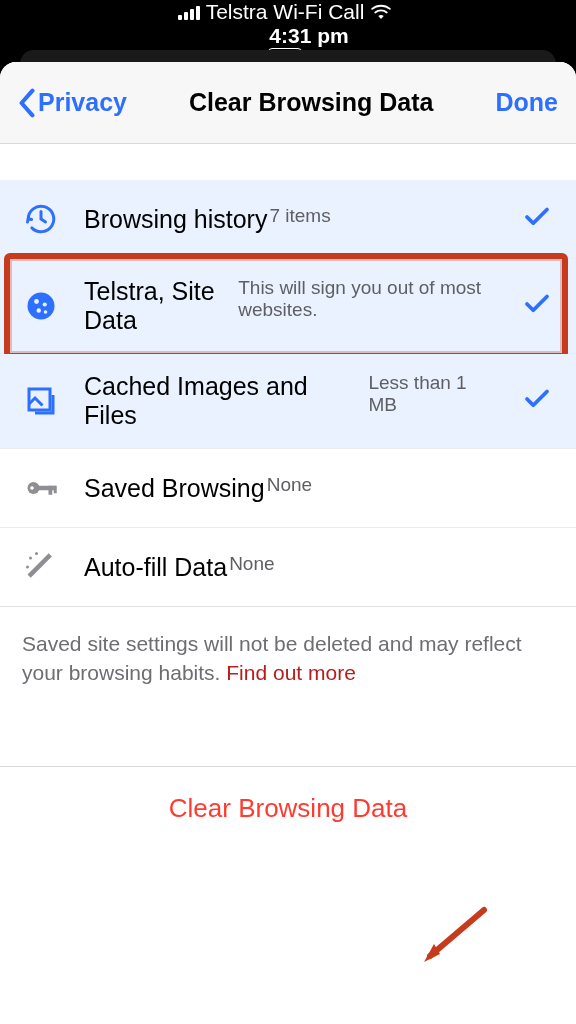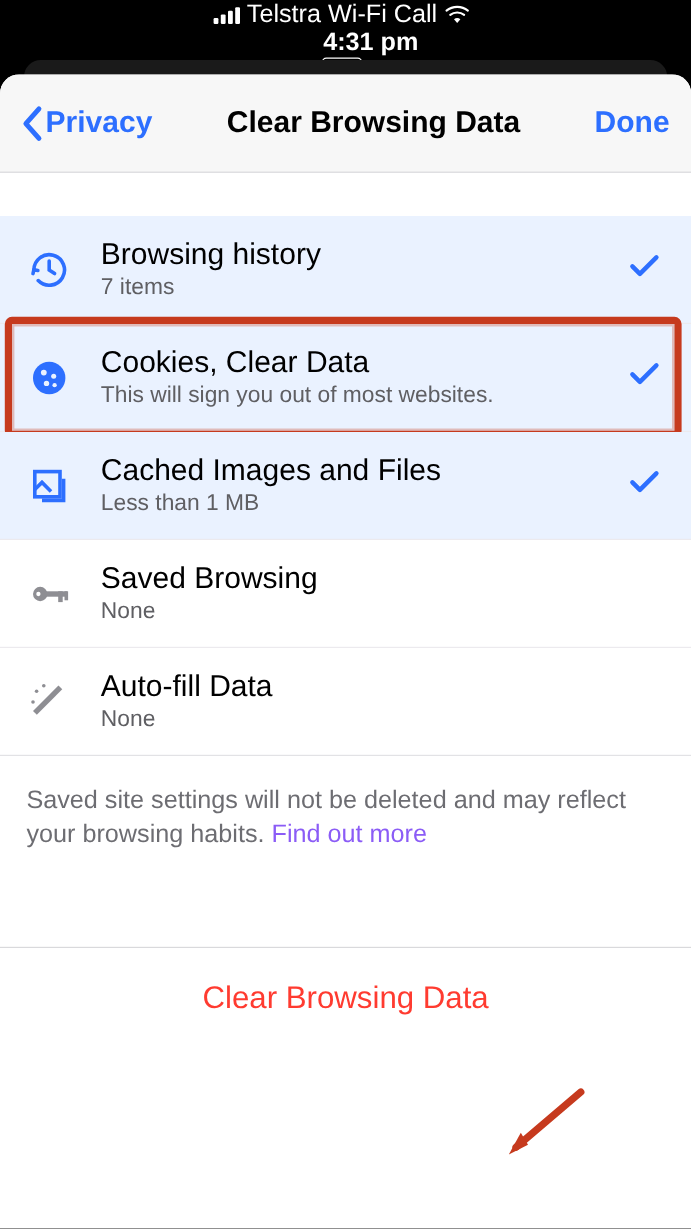--- a/index.html
+++ b/index.html
@@ -30,31 +30,31 @@
   .content{flex:1;overflow:auto;}
   .row { display:flex; align-items:center; padding:22px 24px; border-bottom:1px solid #e2e2e5; position:relative; }
   .row.time .label{font-size:25px;color:#000;font-weight:400;}
   .row.time .value{margin-left:auto;color:#8e8e93;font-size:25px;}
   .chevron { margin-left:10px; color:#c5c5c9; }
   .spacer { height:36px; }
   .option { display:flex; align-items:center; padding:18px 24px 18px 20px; gap:22px; border-bottom:1px solid #eceaee; position:relative; }
   .option.selected{background:#eaf2ff;}
   .option .icon { width:42px; height:42px; display:flex; align-items:center; justify-content:center; flex-shrink:0; }
   .option .icon svg { width:36px; height:36px; }
-  .option .texts { display:flex; flex-direction:column; gap:2px; }
+  .option .texts { display:flex; gap:2px; }
   .option .titleline{font-size:25px;color:#000;font-weight:400;}
   .option .subline{font-size:19px;color:#5f5f63;}
   .check{margin-left:auto;color:#2d6fff}
   .check svg{width:30px;height:30px;stroke-width:3}
   .unselected .icon{color:#8e8e93}
   .selected .icon{color:#2d6fff}
   .highlight-box{position:absolute;left:4px;right:8px;top:-6px;bottom:-6px;border:6px solid #c63a1e;border-radius:6px;pointer-events:none;filter:blur(0.3px);
     box-shadow:inset 0 0 0 2px rgba(198,58,30,.3);}
   .footer-text{font-size:21px;color:#6d6d72;padding:22px 22px;line-height:1.4;border-top:1px; }
-  .footer-text a{color:#8b5cf6;text-decoration:none;}
+  .footer-text a{color:#b91c1c;text-decoration:none;}
   .clear-btn{border-top:1px solid #d9d9dc;padding:26px 0;text-align:center;color:#ff3b30;font-size:26px;font-weight:400;background:#fff;}
   .annotation-arrow{position:absolute;right:84px;bottom:50px;color:#c63a1e;pointer-events:none;}
 </style>
 </head>
 <body>
 <div class="device">
 
   <div class="status-bar">
     <div class="status-left">
       <div class="signal-bars">
@@ -121,21 +121,21 @@
         <div class="icon">
           <svg viewBox="0 0 24 24">
               <circle cx="12" cy="12" r="9" fill="currentColor"></circle>
               <circle cx="9" cy="9" r="1.6" fill="#eaf2ff"></circle>
               <circle cx="14.5" cy="11" r="1.4" fill="#eaf2ff"></circle>
               <circle cx="10.5" cy="15" r="1.5" fill="#eaf2ff"></circle>
               <circle cx="15" cy="16" r="1.2" fill="#eaf2ff"></circle>
             </svg>
         </div>
         <div class="texts">
-          <div class="titleline">Cookies, Clear Data</div>
+          <div class="titleline">Telstra, Site Data</div>
           <div class="subline">This will sign you out of most websites.</div>
         </div>
         <div class="check">
           <svg viewBox="0 0 24 24" fill="none">
               <path d="M4 12l5 5L20 6" stroke="currentColor" stroke-linecap="round" stroke-linejoin="round"></path>
             </svg>
         </div>
       </div>
 
       <div class="option selected">

